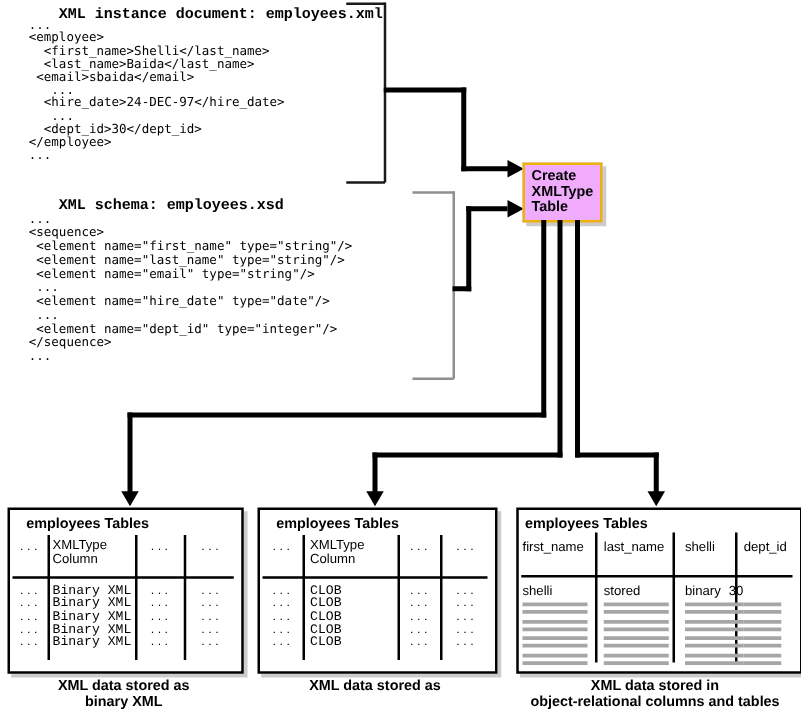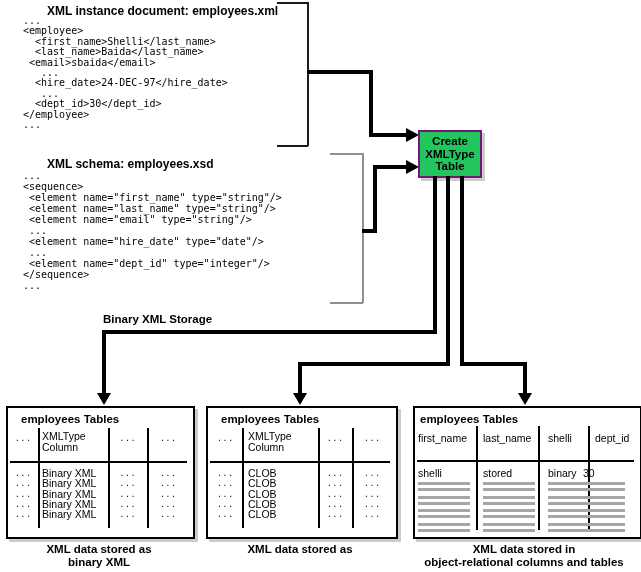--- a/index.html
+++ b/index.html
@@ -1,31 +1,31 @@
 <!DOCTYPE html>
 <html><head>
 <meta charset="utf-8">
 <style>
   html,body{margin:0;padding:0;background:#fff;}
   #stage{position:relative;width:641px;height:572px;background:#ffffff;overflow:hidden;
          font-family:"Liberation Sans",sans-serif;color:#000;}
-  .abs{position:absolute;}
+  .abs{position:absolute;font-family:Liberation Mono, monospace;}
   .doc-title{font-weight:bold;font-size:12px;white-space:nowrap;}
   .code{font-family:"DejaVu Sans Mono","Liberation Mono",monospace;font-size:10px;
         white-space:pre;color:#000;}
   .seg{position:absolute;background:#000;}
   .thin{position:absolute;background:#1a1a1a;}
   .gray-seg{position:absolute;background:#8f8f8f;}
   .head-right{position:absolute;width:0;height:0;border-top:7px solid transparent;
               border-bottom:7px solid transparent;border-left:13px solid #000;}
   .head-down{position:absolute;width:0;height:0;border-left:7px solid transparent;
              border-right:7px solid transparent;border-top:12px solid #000;}
-  .proc-box{position:absolute;left:418px;top:130px;width:60px;height:44px;border:2px solid #701a75;
-            background:#22c55e;box-shadow:3px 3px 0 #cccccc;display:flex;align-items:center;
-            justify-content:center;text-align:center;font-weight:bold;font-size:11.5px;
+  .proc-box{position:absolute;left:418px;top:130px;width:60px;height:44px;border:2px solid #eab308;
+            background:#f0abfc;box-shadow:3px 3px 0 #cccccc;display:flex;align-items:center;
+            justify-content:center;text-align:left;font-weight:bold;font-size:11.5px;
             line-height:12.5px;white-space:pre;}
   .branch-label{position:absolute;font-weight:bold;font-size:11.5px;white-space:pre;line-height:13.5px;}
   .dtable{position:absolute;top:406px;height:129px;border:2px solid #000;background:#fff;
           box-shadow:3px 3px 0 #cccccc;}
   .dtable .title{position:absolute;font-weight:bold;font-size:11.5px;white-space:nowrap;}
   .vdiv{position:absolute;width:1.5px;background:#000;}
   .hsep{position:absolute;height:2px;background:#000;}
   .cell-txt{font-size:10.5px;line-height:10.3px;white-space:nowrap;}
   .dots-col{position:absolute;text-align:center;font-size:10px;line-height:10.3px;}
   .dots-col div{height:10.3px;}
@@ -95,21 +95,20 @@
   <div class="proc-box">Create
 XMLType
 Table</div>
 
   <div>
     <div class="seg" style="left:433px;top:176px;width:4px;height:158px;"></div>
     <div class="seg" style="left:102px;top:330px;width:335px;height:4px;"></div>
     <div class="seg" style="left:102px;top:330px;width:4px;height:65px;"></div>
     <div class="head-down" style="left:97px;top:393px;"></div>
   </div>
-  <div class="branch-label" style="left:103px;top:313px;">Binary XML Storage</div>
 
   <div>
     <div class="seg" style="left:446px;top:176px;width:4px;height:190px;"></div>
     <div class="seg" style="left:298px;top:362px;width:152px;height:4px;"></div>
     <div class="seg" style="left:298px;top:362px;width:4px;height:33px;"></div>
     <div class="head-down" style="left:293px;top:393px;"></div>
   </div>
 
   <div>
     <div class="seg" style="left:460px;top:176px;width:4px;height:190px;"></div>

